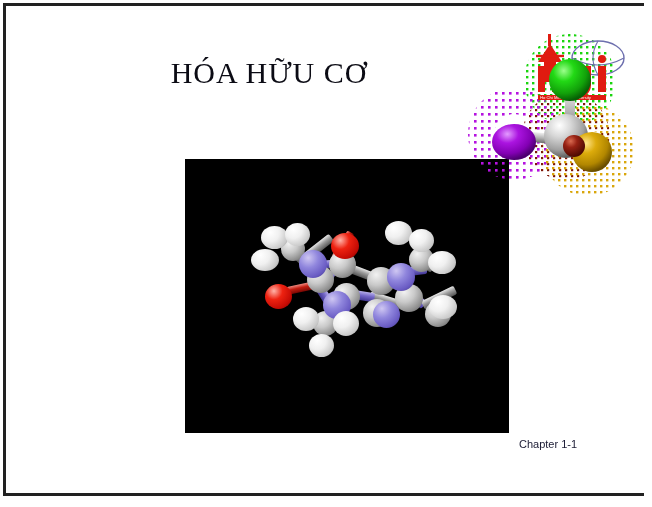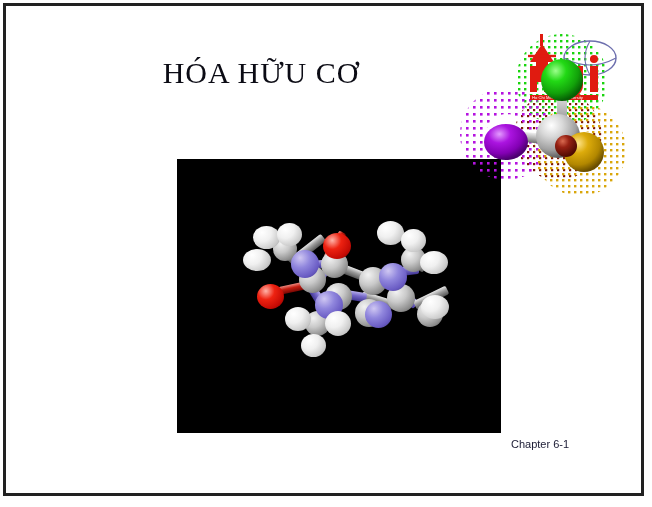--- a/index.html
+++ b/index.html
@@ -20,21 +20,21 @@
     left: 3px;
     top: 3px;
     width: 641px;
     height: 493px;
     border: 3px solid #212121;
     box-sizing: border-box;
     background: #ffffff;
   }
   .slide-canvas {
     position: absolute;
-    left: 0; top: 0;
+    left: 8px; top: 0;
     width: 100%;
     height: 100%;
     background: #ffffff;
     overflow: hidden;
   }
 
   
   .title-main {
     position: absolute;
     left: 60px;
@@ -287,16 +287,16 @@
         </g>
 
         <circle cx="104" cy="52" r="21" fill="url(#gCl)"></circle>
         <circle cx="100" cy="108" r="22" fill="url(#gC2)"></circle>
         <ellipse cx="48" cy="114" rx="22" ry="18" fill="url(#gI)"></ellipse>
         <circle cx="126" cy="124" r="20" fill="url(#gBr)"></circle>
         <circle cx="108" cy="118" r="11" fill="url(#gF)"></circle>
       </svg>
     </div>
 
-    <div class="chapter-label">Chapter 6-1</div>
+    <div class="chapter-label">Chapter 1-1</div>
 
   </div>
 </div>
 
 </body></html>

